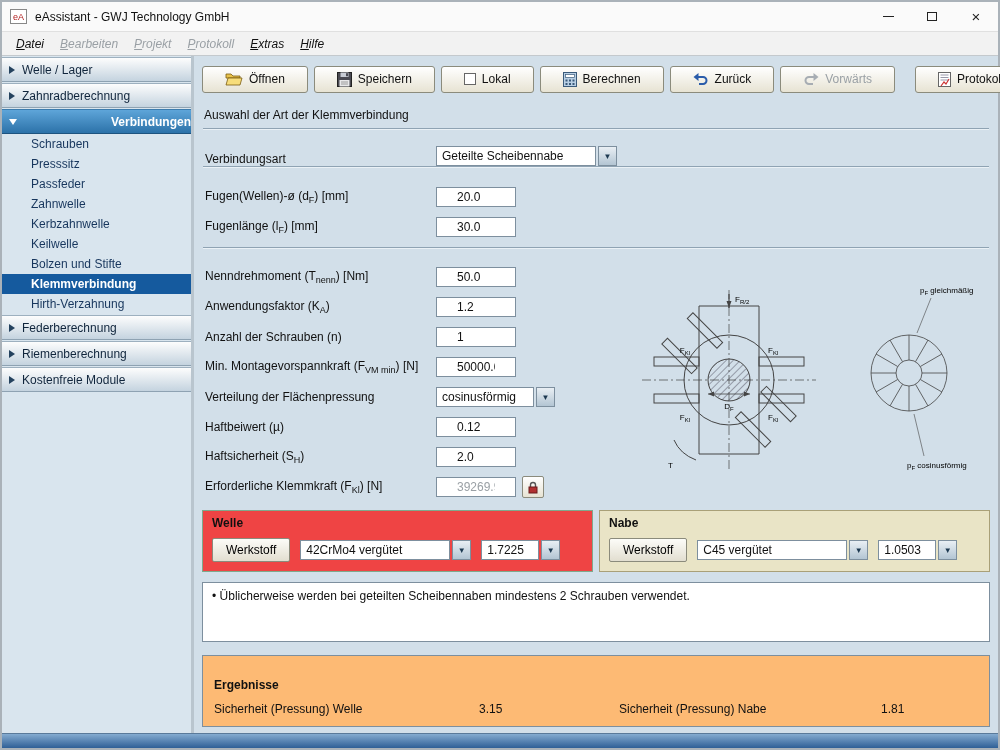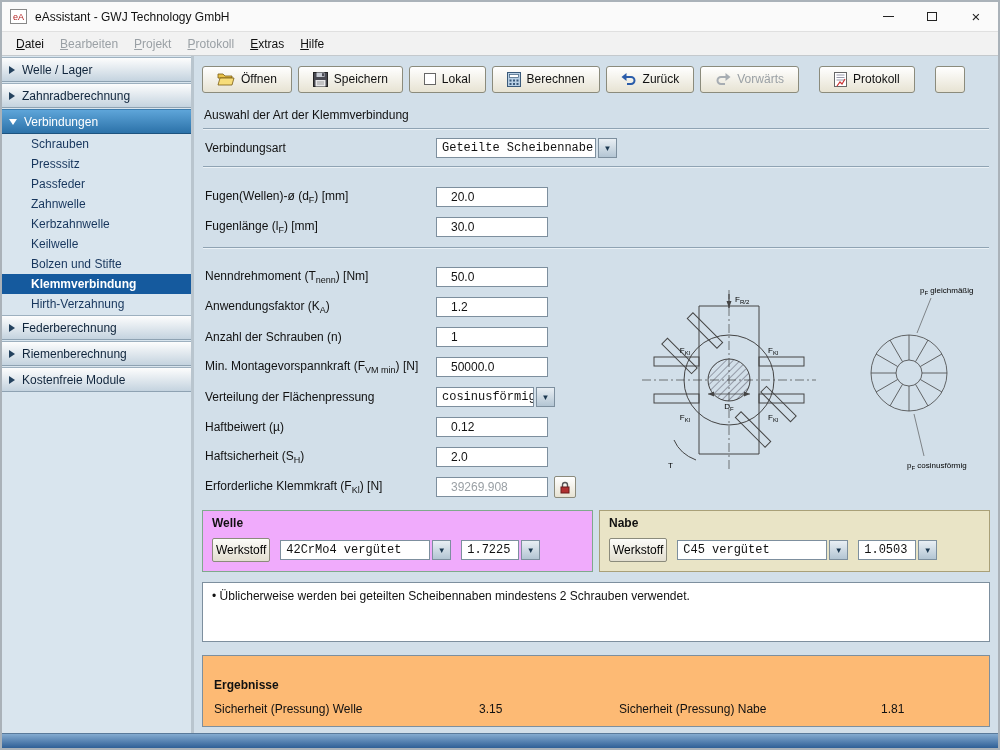--- a/index.html
+++ b/index.html
@@ -33,20 +33,21 @@
   .glyph-min { width: 11px; height: 1px; background: #222; display:inline-block; }
   .glyph-max { width: 10px; height: 9px; border: 1px solid #222; display:inline-block; }
   .glyph-close { font-size: 15px; line-height: 1; color:#222; }
 
   
   .menubar {
     height: 24px; background: #f2f2f2;
     border-bottom: 1px solid #c4c9cd;
     display: flex; align-items: center; padding-left: 6px;
     flex: 0 0 auto;
+    font-style: italic;
   }
   .menu-item { padding: 3px 8px; color: #111; }
   .menu-item.mnem::first-letter { text-decoration: underline; }
   .menu-item.disabled { color: #9aa0a5; }
 
   
   .appbody { flex: 1; display: flex; min-height: 0; border-radius: 18px; }
 
   .sidebar {
     width: 192px; flex: 0 0 auto;
@@ -56,21 +57,21 @@
   .side-section {
     height: 25px; margin-top: 1px;
     display: flex; align-items: center; gap: 7px; padding-left: 7px;
     background: linear-gradient(#fdfdfd, #c4d3df);
     border-top: 1px solid #9db0bf; border-bottom: 1px solid #8ea2b2;
     color: #10253c; cursor: default;
   }
   .side-section.active {
     background: linear-gradient(#5ea5d9, #2c72a9);
     border-top: 1px solid #3c7cae; border-bottom: 1px solid #1d537f;
-    color: #ffffff; font-weight: normal;
+    color: #ffffff; font-weight: bold; justify-content: space-between;
   }
   .tri-right {
     width: 0; height: 0; display: inline-block;
     border-left: 6px solid #24425e;
     border-top: 4px solid transparent; border-bottom: 4px solid transparent;
   }
   .tri-down {
     width: 0; height: 0; display: inline-block;
     border-top: 6px solid #ffffff;
     border-left: 4px solid transparent; border-right: 4px solid transparent;
@@ -79,51 +80,51 @@
     height: 20px; line-height: 20px; padding-left: 29px;
     color: #17365d; cursor: default;
   }
   .side-item.selected { background: #155a9e; color: #ffffff; font-weight: bold; }
 
   
   .main { flex: 1; display: flex; flex-direction: column; padding: 0 8px; min-width: 0; position: relative; }
 
   .toolbar { height: 46px; display: flex; align-items: center; gap: 6px; flex: 0 0 auto; }
   .tbtn {
-    height: 27px; padding: 0 14px;
+    height: 27px; padding: 0 22px;
     display: inline-flex; align-items: center; gap: 6px;
     background: linear-gradient(#ffffff, #e7e3d3);
     border: 1px solid #8b8b7c; border-radius: 3px;
     font: 12px "Liberation Sans", sans-serif; color: #111;
     cursor: default;
   }
   .tbtn.disabled { color: #9aa0a5; }
   .tbtn.gap { margin-left: 14px; }
   .checkbox { width: 12px; height: 12px; border: 1px solid #666; background: #fff; display: inline-block; }
 
   .content { flex: 1; position: relative; padding-top: 2px; }
 
   .caption { margin: 4px 2px 6px; }
   .sep { border-top: 1px solid #8fa3b3; border-bottom: 1px solid #eaf1f6; margin: 0 1px; }
 
   .frow { display: flex; align-items: center; height: 30px; padding-left: 3px; }
-  .frow.tall { height: 36px; }
+  .frow.tall { height: 36px; align-items: flex-end; }
   .flabel { width: 231px; flex: 0 0 auto; }
   .fsub { font-size: 9px; }
 
   .tfield {
-    width: 112px; height: 20px; border: 1px solid #7d8f9e; background: #fff;
-    padding: 0 14px; font: 12px "Liberation Sans", sans-serif; color: #111;
+    width: 80px; height: 20px; border: 1px solid #7d8f9e; background: #fff;
+    padding: 0 20px; font: 12px "Liberation Sans", sans-serif; color: #111;
   }
   .tfield.readonly { color: #9aa0a5; }
 
   .combo { display: flex; align-items: center; }
   .cfield {
     height: 20px; border: 1px solid #7d8f9e; background: #fff;
-    padding: 0 5px; display: flex; align-items: center; overflow: hidden; white-space: nowrap; font-family: Liberation Mono, monospace;
+    padding: 0 5px; display: flex; align-items: center; overflow: hidden; white-space: nowrap;
   }
   .cbtn {
     width: 19px; height: 20px; margin-left: 2px;
     background: linear-gradient(#e9eff4, #b3c5d3);
     border: 1px solid #7d8f9e;
     display: flex; align-items: center; justify-content: center;
     font-size: 8px; color: #1c3850;
   }
   .w160 { width: 160px; } .w98 { width: 98px; } .w150 { width: 150px; } .w58 { width: 58px; }
 
@@ -133,26 +134,26 @@
     display: inline-flex; align-items: center; justify-content: center;
   }
 
   .diagram {
     position: absolute; left: 422px; top: 176px;
     width: 362px; height: 198px;
   }
 
   .materials { display: flex; gap: 6px; margin-top: 8px; }
   .mat-panel { flex: 1; padding: 5px 9px 9px; }
-  .mat-welle { background: #f0abfc; border: 1px solid #7fa98c; }
+  .mat-welle { background: #ef4444; border: 1px solid #7fa98c; }
   .mat-nabe  { background: #e9e4c6; border: 1px solid #a9a078; }
   .mat-title { font-weight: bold; margin-bottom: 8px; }
   .mat-row { display: flex; align-items: center; gap: 10px; }
   .btn-plain {
-    height: 24px; padding: 0 3px;
+    height: 24px; padding: 0 13px;
     background: linear-gradient(#fcfcf8, #e2ded0);
     border: 1px solid #8b8b7c; border-radius: 2px;
     font: 12px "Liberation Sans", sans-serif; cursor: default;
   }
 
   .infobox {
     margin-top: 10px; min-height: 60px;
     background: #ffffff; border: 1px solid #7d8f9e;
     padding: 6px 9px;
   }

